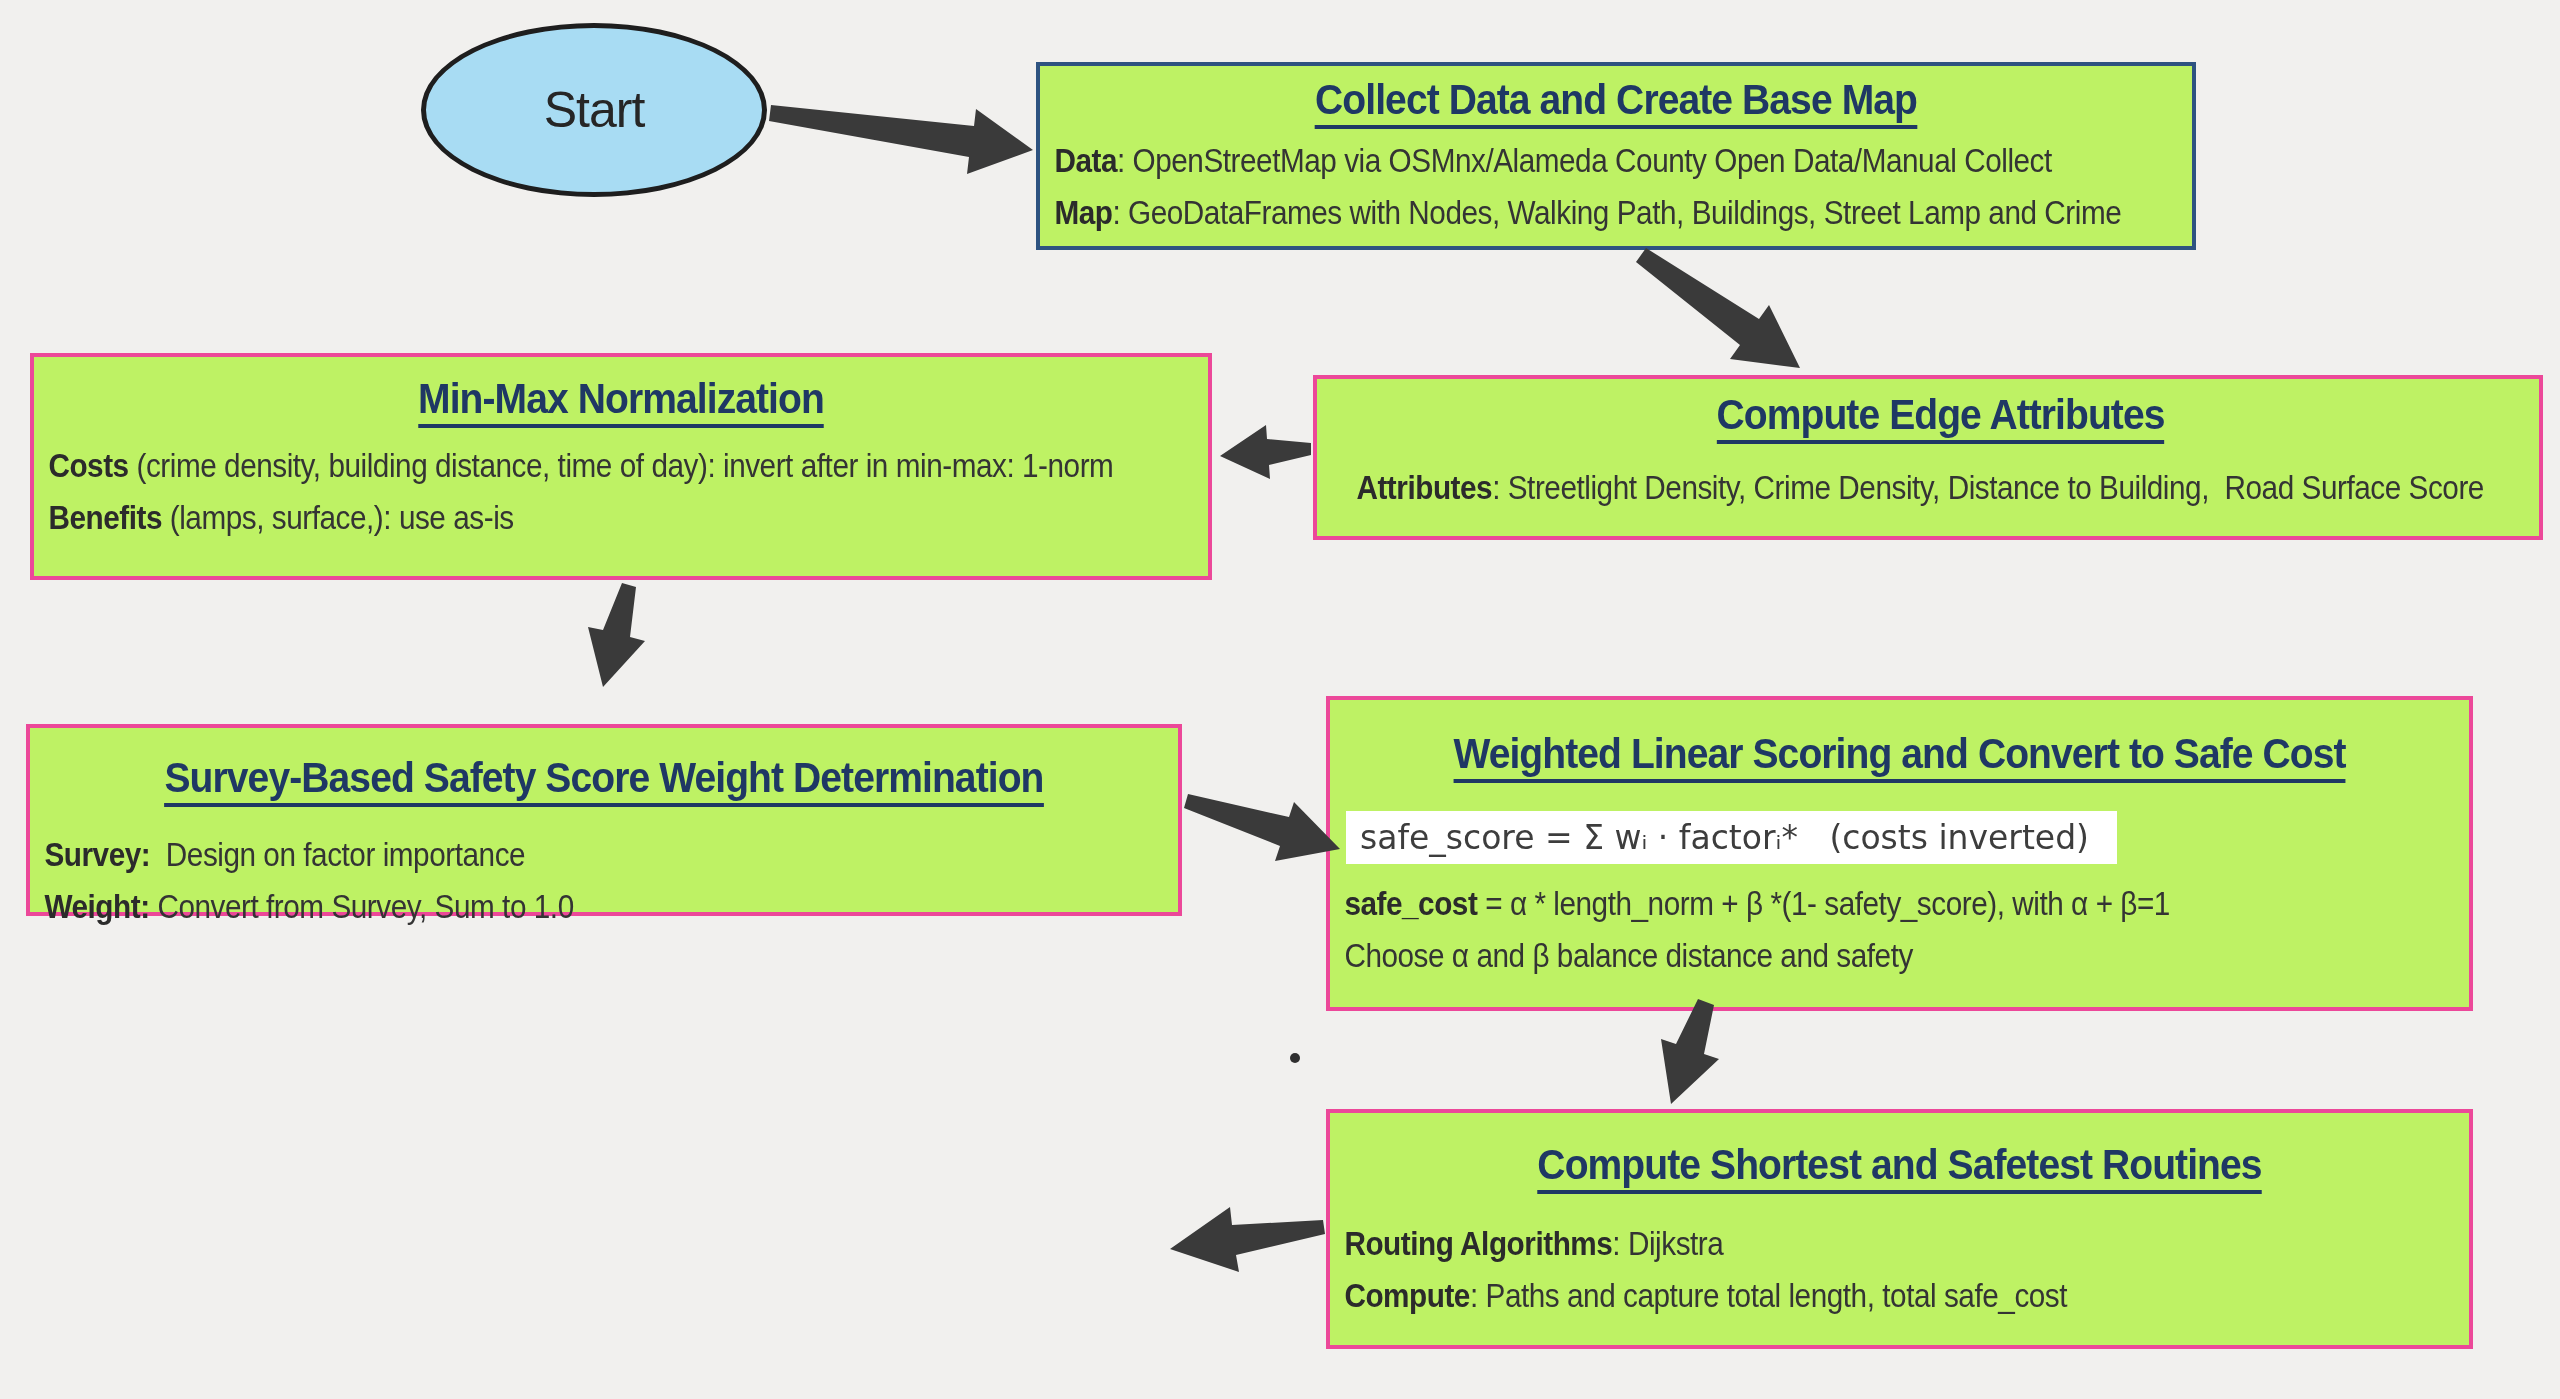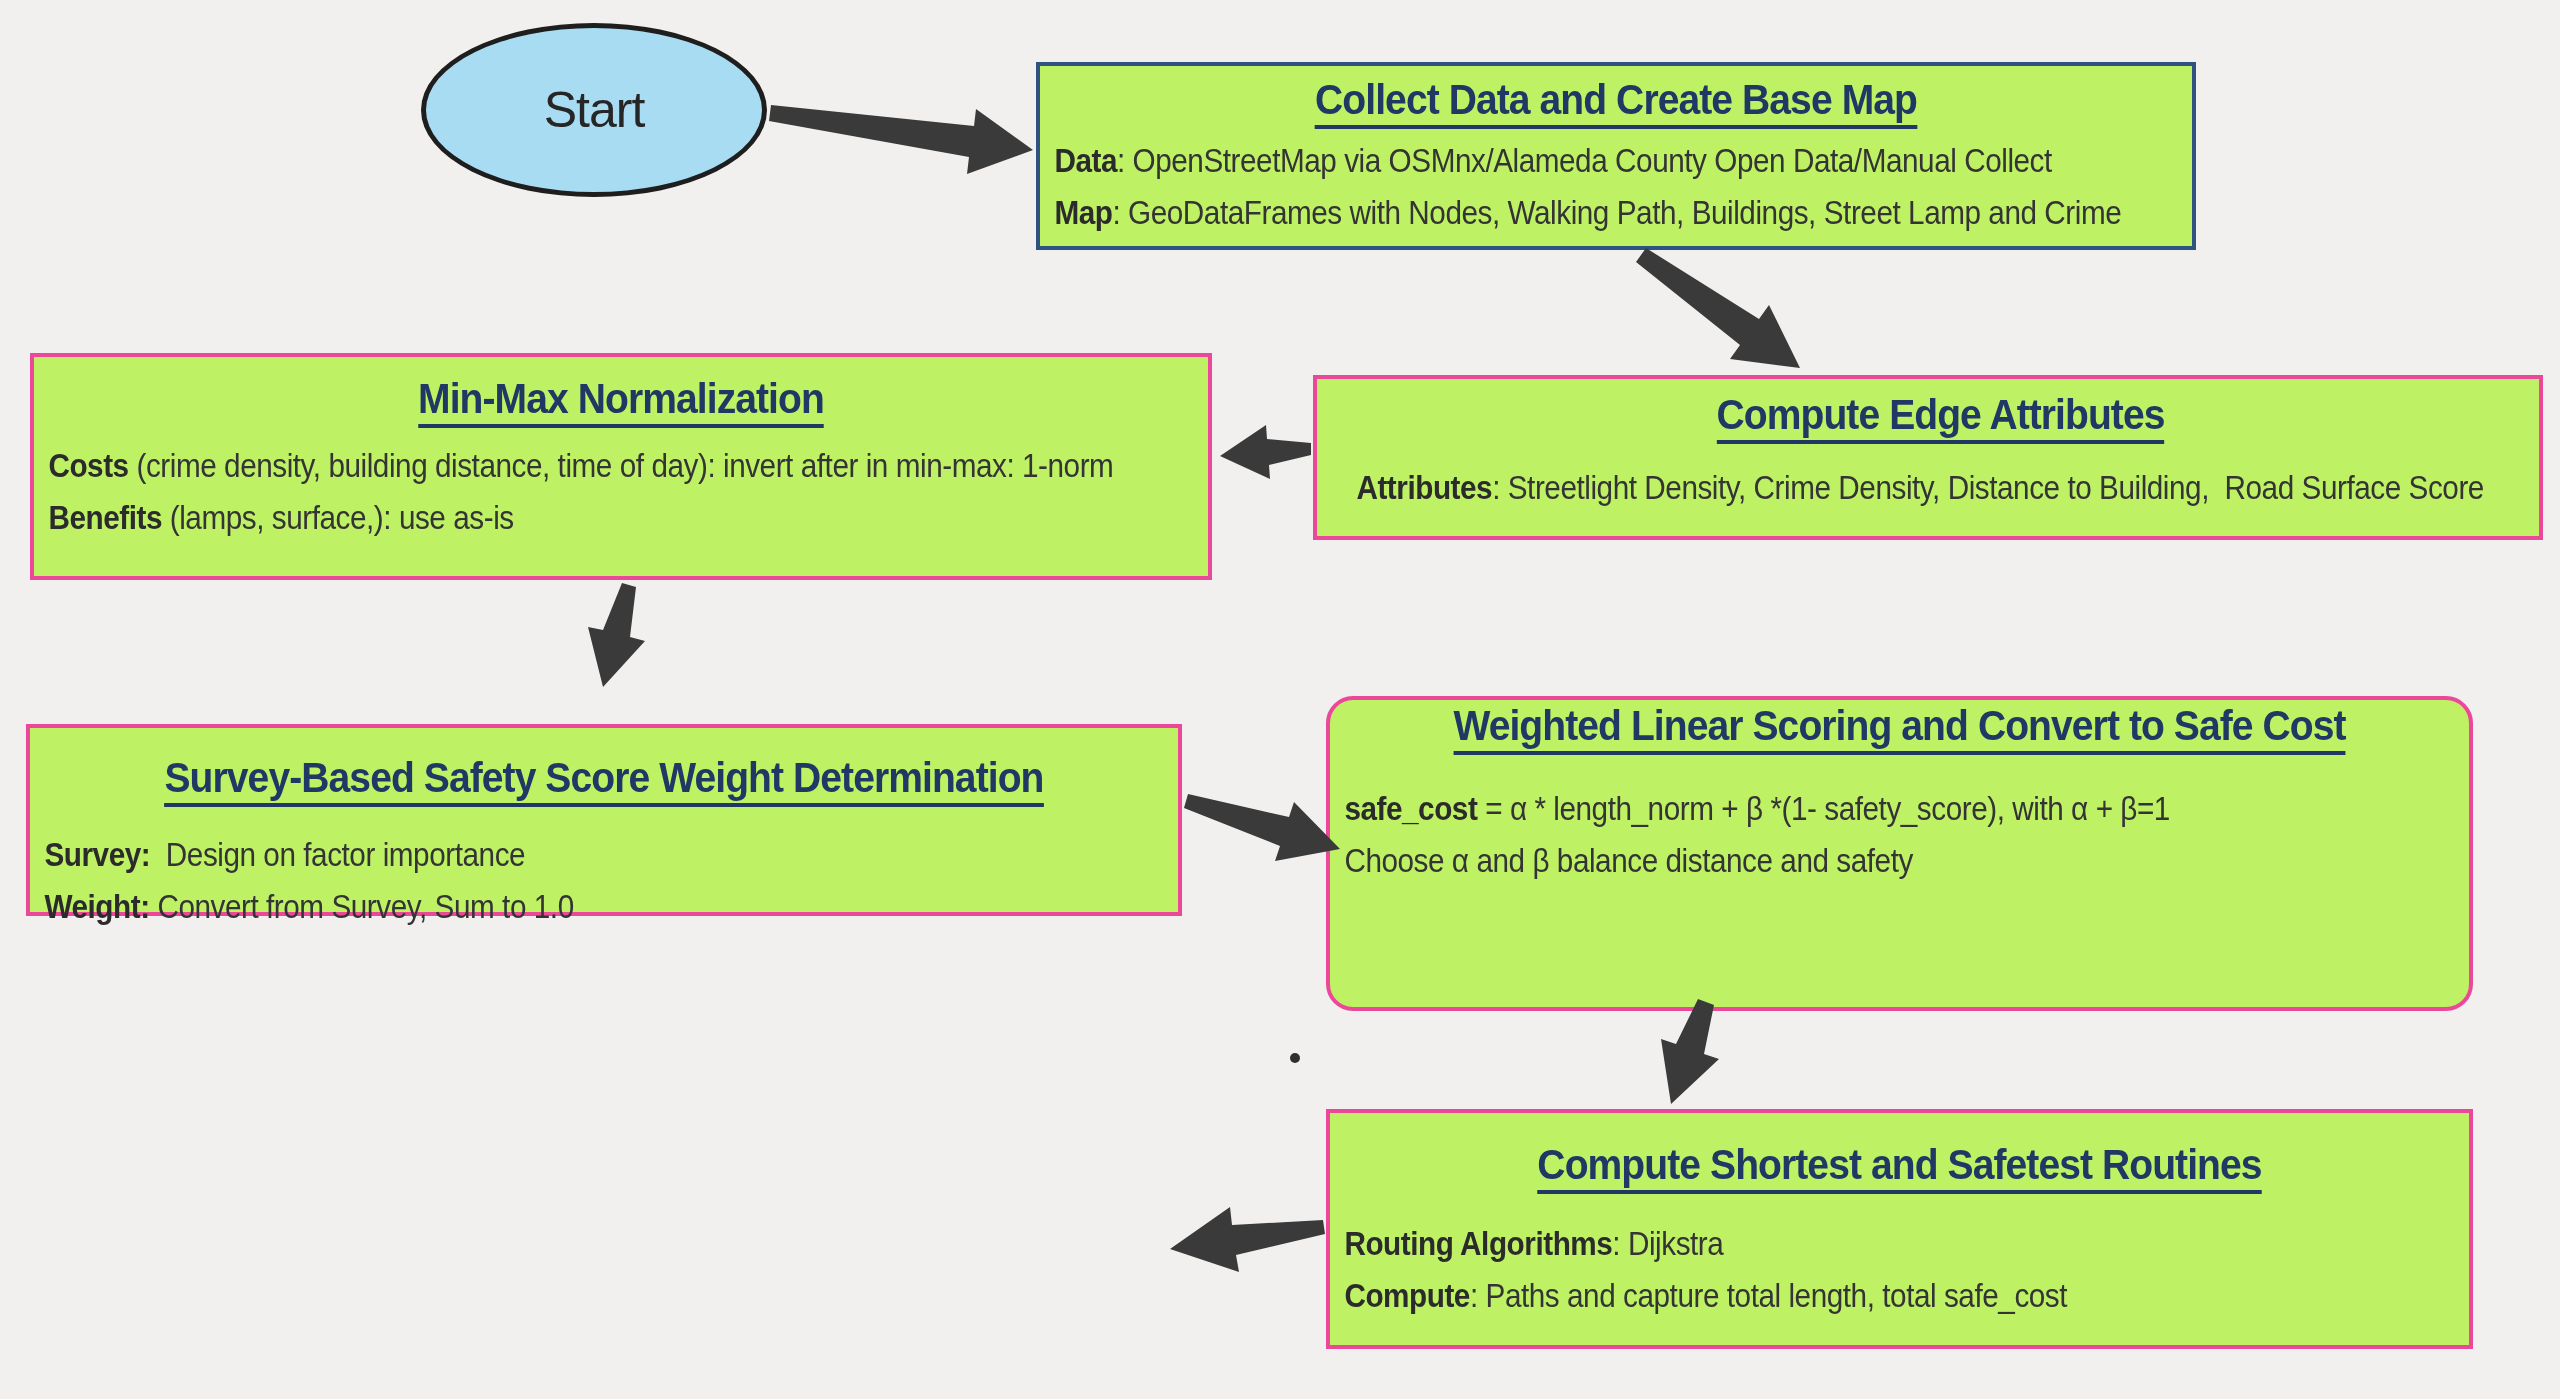--- a/index.html
+++ b/index.html
@@ -26,21 +26,21 @@
   .formula{
     display:block;width:fit-content;margin:0 0 14px 16px;
     background:#ffffff;font-family:"DejaVu Sans",sans-serif;
     font-size:33px;color:#3d3d3d;padding:7px 28px 7px 14px;white-space:pre;
   }
   
   .b1{padding-top:8px;}  .b1 .box-title{margin-bottom:8px;}
   .b2{padding-top:10px;} .b2 .box-title{margin-bottom:20px;}
   .b3{padding-top:16px;} .b3 .box-title{margin-bottom:14px;}
   .b4{padding-top:24px;} .b4 .box-title{margin-bottom:24px;}
-  .b5{border-radius:27px;} .b5 .box-title{margin-bottom:30px;}
+  .b5{padding-top:28px;} .b5 .box-title{margin-bottom:30px;}
   .b6{padding-top:26px;} .b6 .box-title{margin-bottom:26px;}
   .b7{padding-top:14px;} .b7 .box-title{margin-bottom:14px;}
   .start{
     position:absolute;left:421px;top:23px;width:346px;height:174px;
     background:#a8dcf3;border:5px solid #1e1e1e;border-radius:50%;
     box-sizing:border-box;display:flex;align-items:center;justify-content:center;
   }
   .start-label{
     font-size:50px;font-weight:normal;color:#262626;letter-spacing:-1px;text-align:center;
   }
@@ -73,20 +73,21 @@
   </div>
 
   <div class="node b4" style="left:26px;top:724px;width:1156px;height:192px;">
     <div class="box-title"><span>Survey-Based Safety Score Weight Determination</span></div>
     <div class="box-line"><b>Survey:</b><span>  Design on factor importance</span></div>
     <div class="box-line"><b>Weight:</b><span> Convert from Survey, Sum to 1.0</span></div>
   </div>
 
   <div class="node b5" style="left:1326px;top:696px;width:1147px;height:315px;">
     <div class="box-title"><span>Weighted Linear Scoring and Convert to Safe Cost</span></div>
+    <div class="formula">safe_score = Σ wᵢ · factorᵢ*   (costs inverted)</div>
     <div class="box-line"><b>safe_cost</b><span> = α * length_norm + β *(1- safety_score), with α + β=1</span></div>
     <div class="box-line"><b></b><span>Choose α and β balance distance and safety</span></div>
   </div>
 
   <div class="node b6" style="left:1326px;top:1109px;width:1147px;height:240px;">
     <div class="box-title"><span>Compute Shortest and Safetest Routines</span></div>
     <div class="box-line"><b>Routing Algorithms</b><span>: Dijkstra</span></div>
     <div class="box-line"><b>Compute</b><span>: Paths and capture total length, total safe_cost</span></div>
   </div>
 

